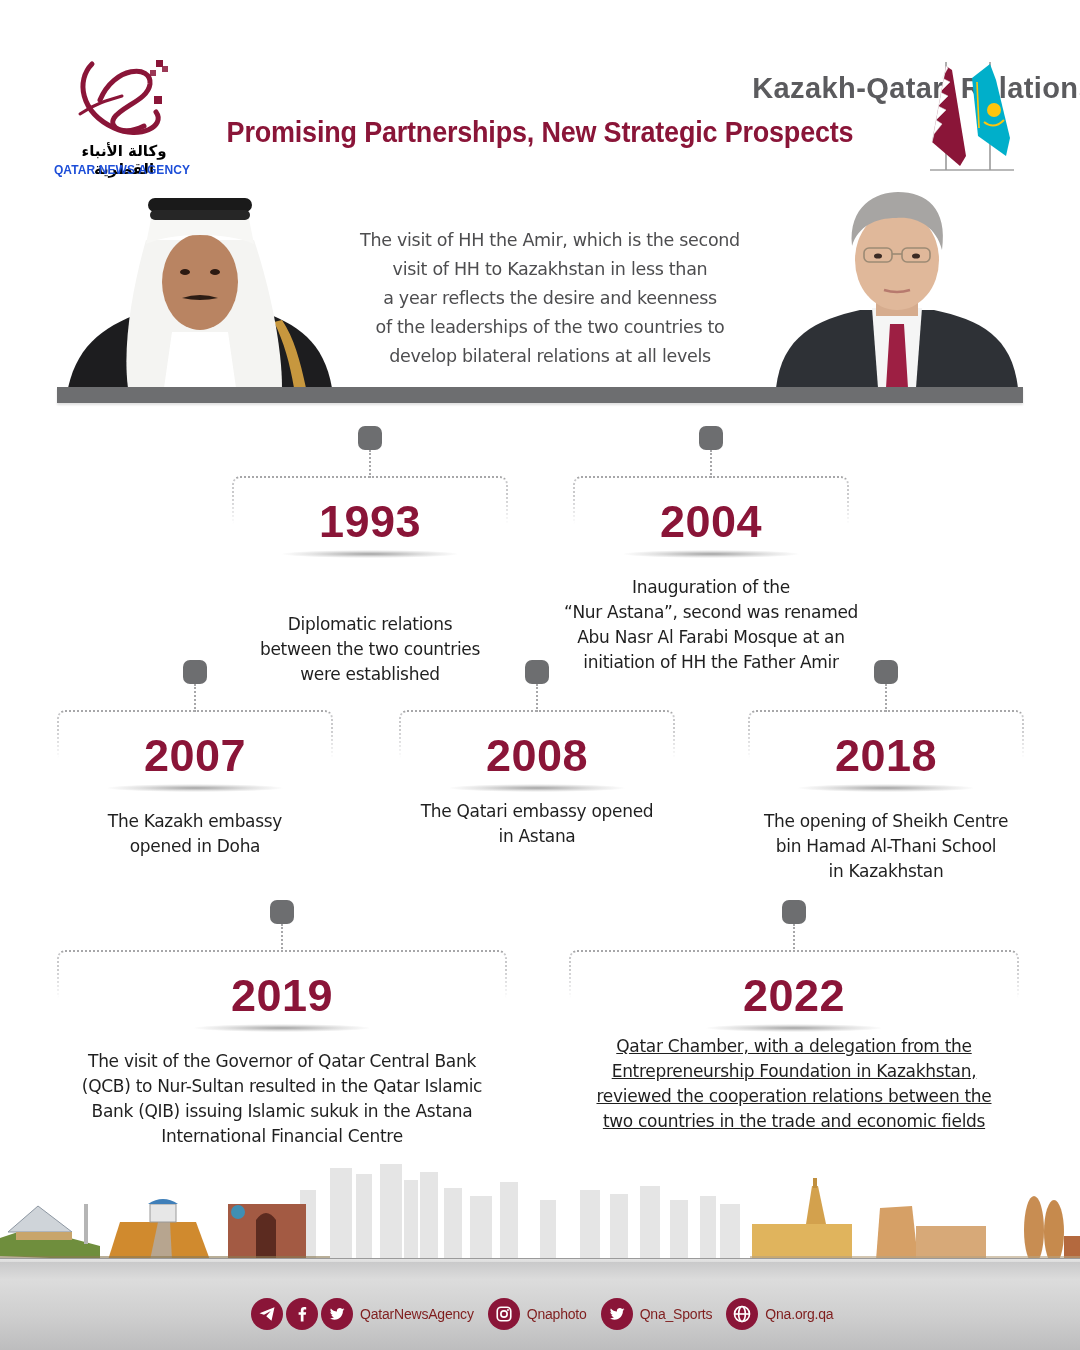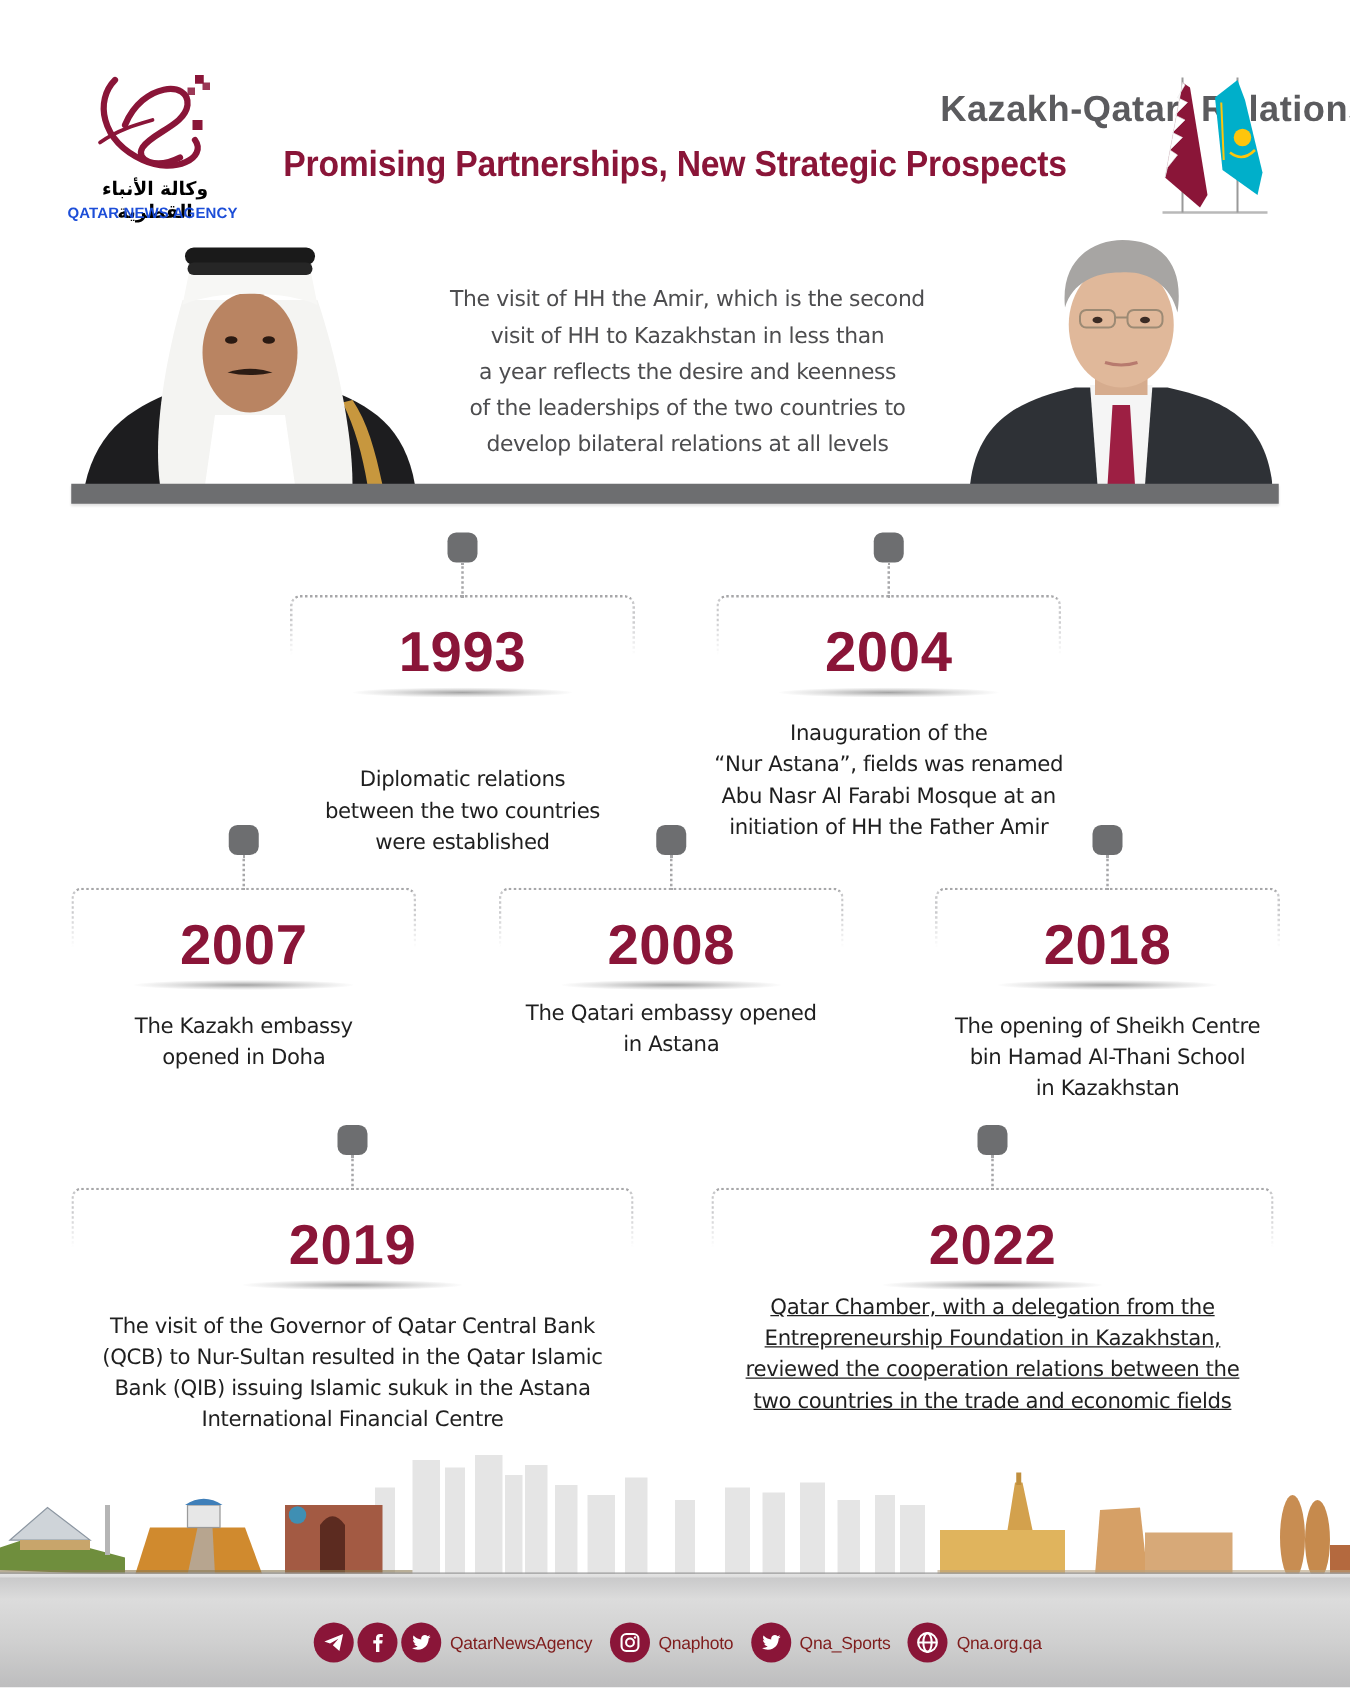--- a/index.html
+++ b/index.html
@@ -161,21 +161,21 @@
 </div>
 
 <div class="event" style="left:573px; top:426px; width:276px; height:250px;">
   <div class="pin" style="left:126px; top:0;"></div>
   <div class="stem" style="left:137px; top:24px; height:28px;"></div>
   <div class="bracket" style="left:0; top:50px; width:276px;"></div>
   <div class="year" style="left:0; top:70px; width:276px;">2004</div>
   <div class="shadow" style="left:50px; top:124px; width:176px;"></div>
   <div class="desc" style="left:-30px; top:149px; width:336px;">
     <div>Inauguration of the</div>
-    <div>“Nur Astana”, fields was renamed</div>
+    <div>“Nur Astana”, second was renamed</div>
     <div>Abu Nasr Al Farabi Mosque at an</div>
     <div>initiation of HH the Father Amir</div>
   </div>
 </div>
 
 <div class="event" style="left:57px; top:660px; width:276px; height:210px;">
   <div class="pin" style="left:126px; top:0;"></div>
   <div class="stem" style="left:137px; top:24px; height:28px;"></div>
   <div class="bracket" style="left:0; top:50px; width:276px;"></div>
   <div class="year" style="left:0; top:70px; width:276px;">2007</div>

